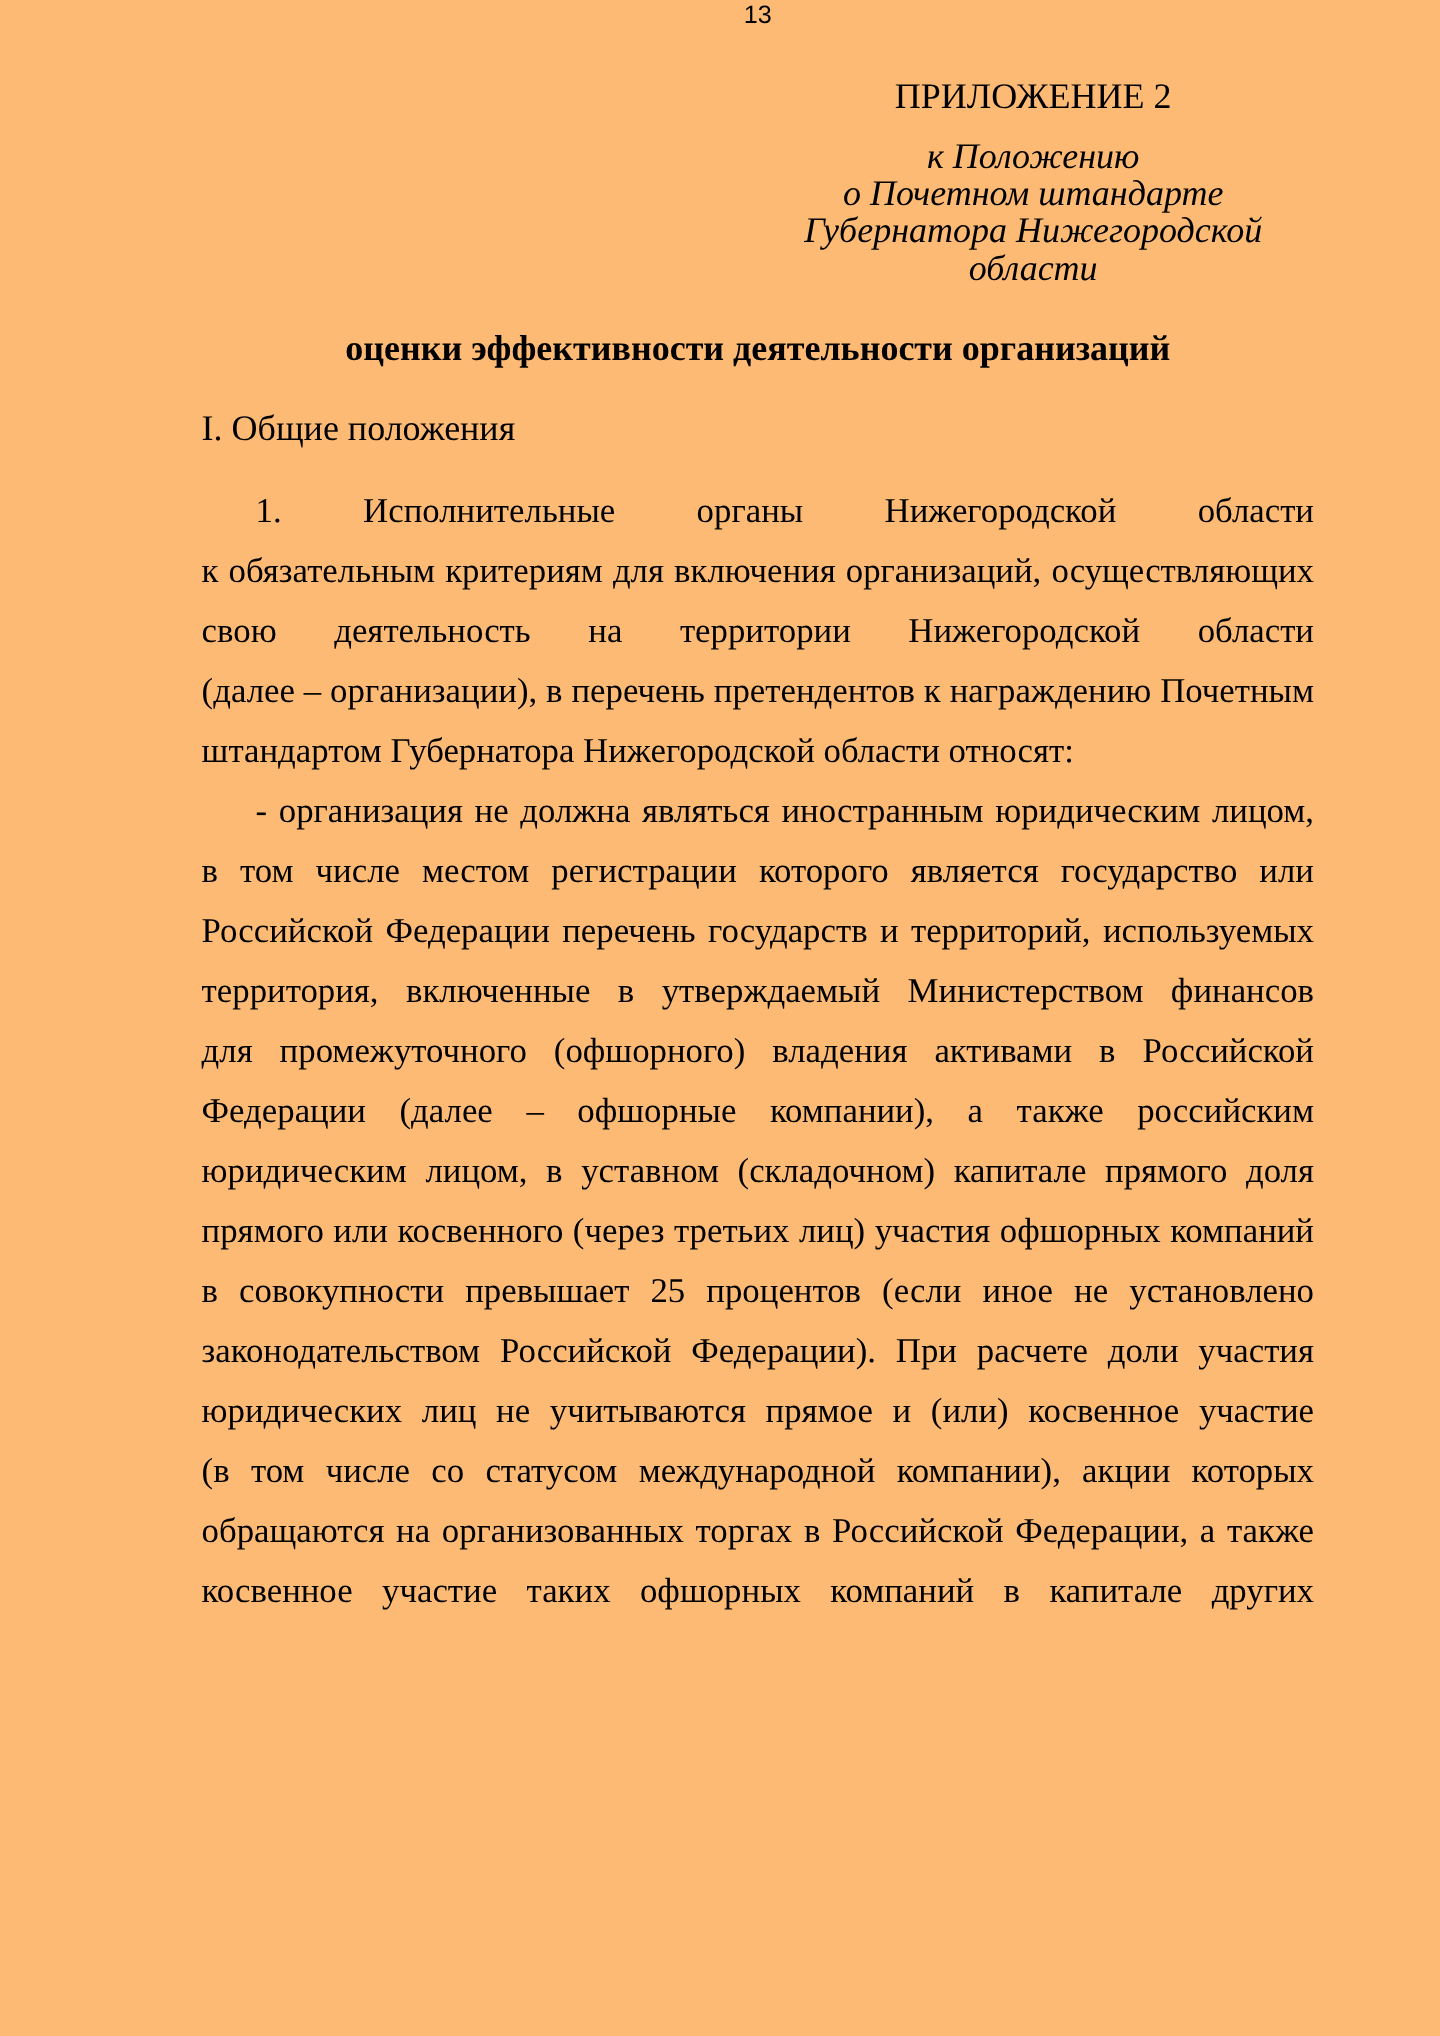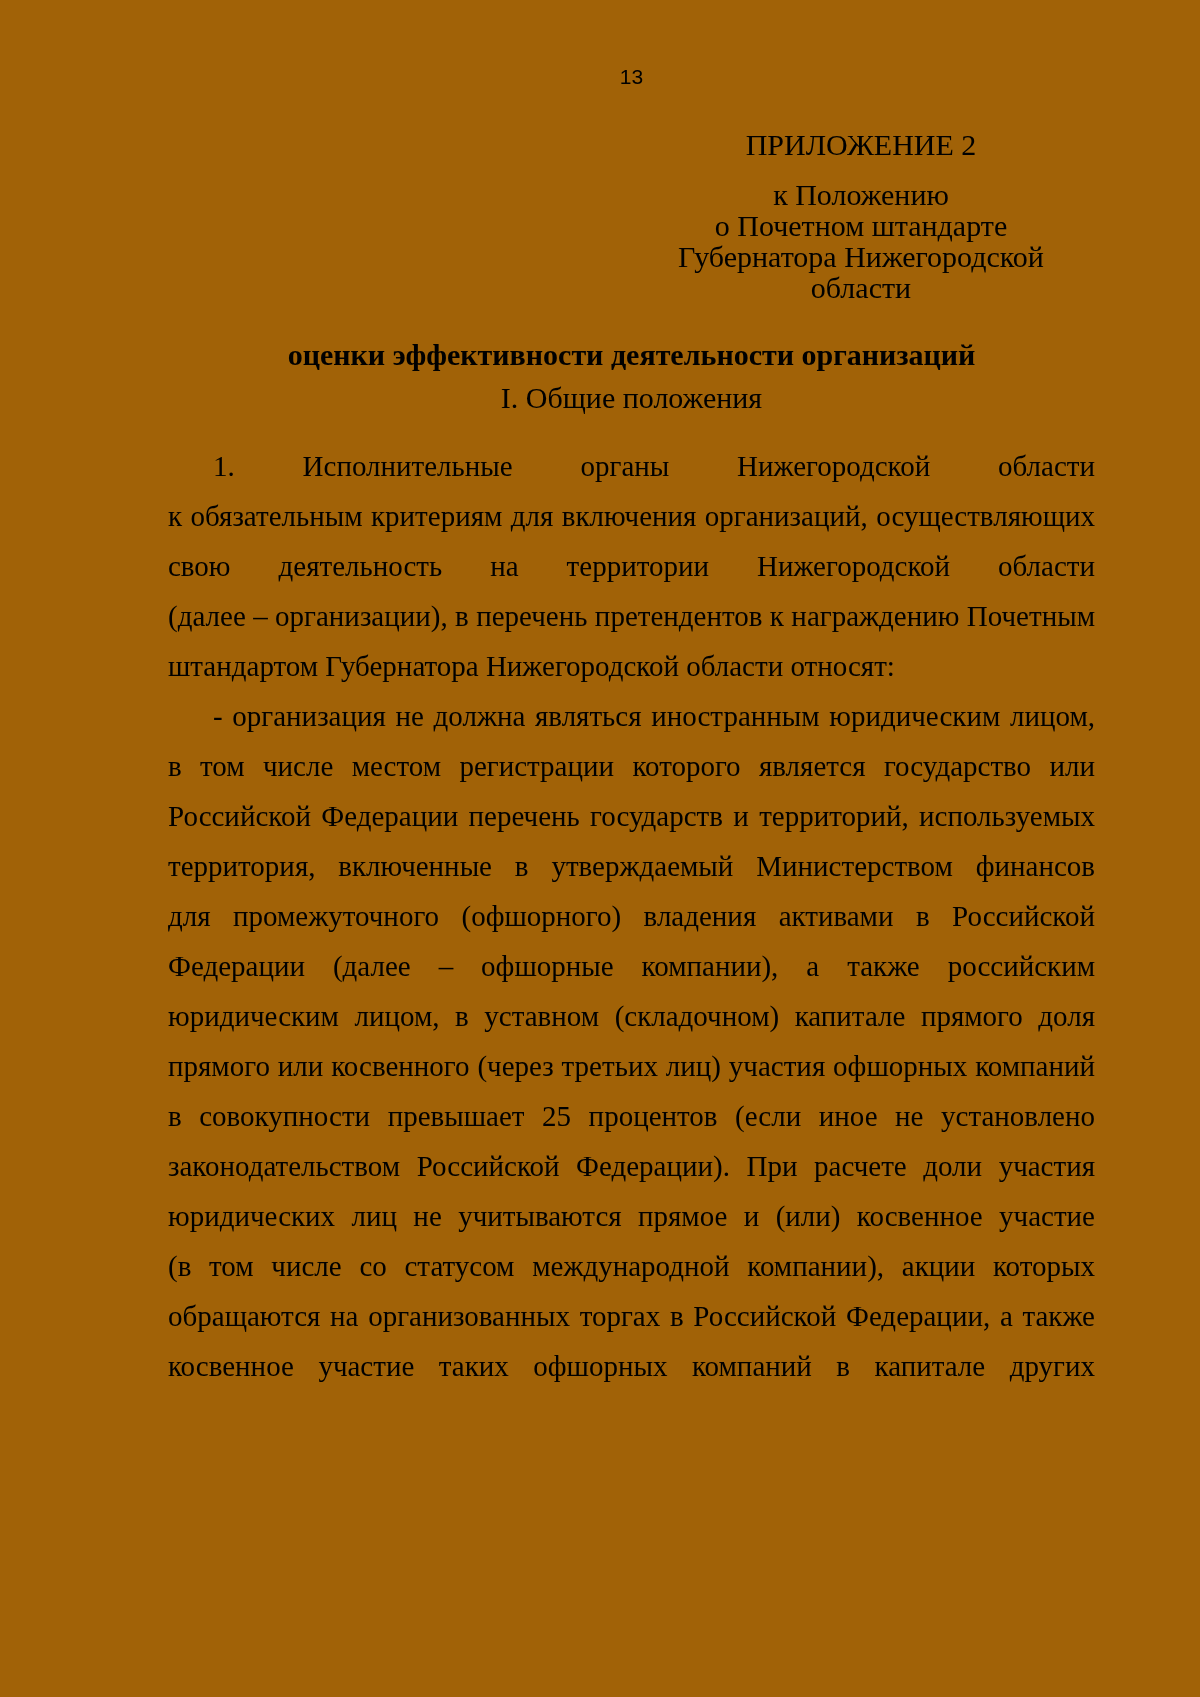--- a/index.html
+++ b/index.html
@@ -2,23 +2,22 @@
 <html lang="ru"><head>
 <meta charset="utf-8">
 <title>Document</title>
 <style>
   html, body { margin: 0; padding: 0; background: #ffffff; }
   .page {
     position: relative;
     width: 1200px;
     height: 1697px;
     margin: 0 auto;
-    background: #a16207;
+    background: #fdba74;
     box-sizing: border-box;
-    padding-top: 64px;
     overflow: hidden;
     font-family: "Liberation Serif", "DejaVu Serif", serif;
     color: #000000;
   }
   .content { margin-left: 168px; width: 927px; }
 
   .page-number {
     text-align: center;
     font-family: "Liberation Sans", "DejaVu Sans", sans-serif;
     font-size: 21px;
@@ -28,33 +27,32 @@
   .appendix {
     margin-top: 38px;
     margin-left: auto;
     margin-right: 0;
     width: 468px;
     text-align: center;
     font-size: 30px;
     line-height: 33px;
   }
   .appendix-sub { margin-top: 18px; }
-  .appendix-sub .aline { line-height: 31px; }
+  .appendix-sub .aline { line-height: 31px; font-style: italic; }
 
   .doc-title {
     margin-top: 36px;
     text-align: center;
     font-weight: bold;
     font-size: 30px;
   }
   .doc-title .aline { line-height: 32px; }
 
   .section-heading {
-    margin-top: 10px;
-    text-align: center;
+    margin-top: 34px;
     font-size: 30px;
     line-height: 34px;
   }
 
   .body-text { margin-top: 26px; font-size: 29px; }
   .tline { line-height: 50px; white-space: normal; }
   .tline.just { text-align: justify; text-align-last: justify; }
   .tline.indent { text-indent: 45px; }
 </style>
 </head>

